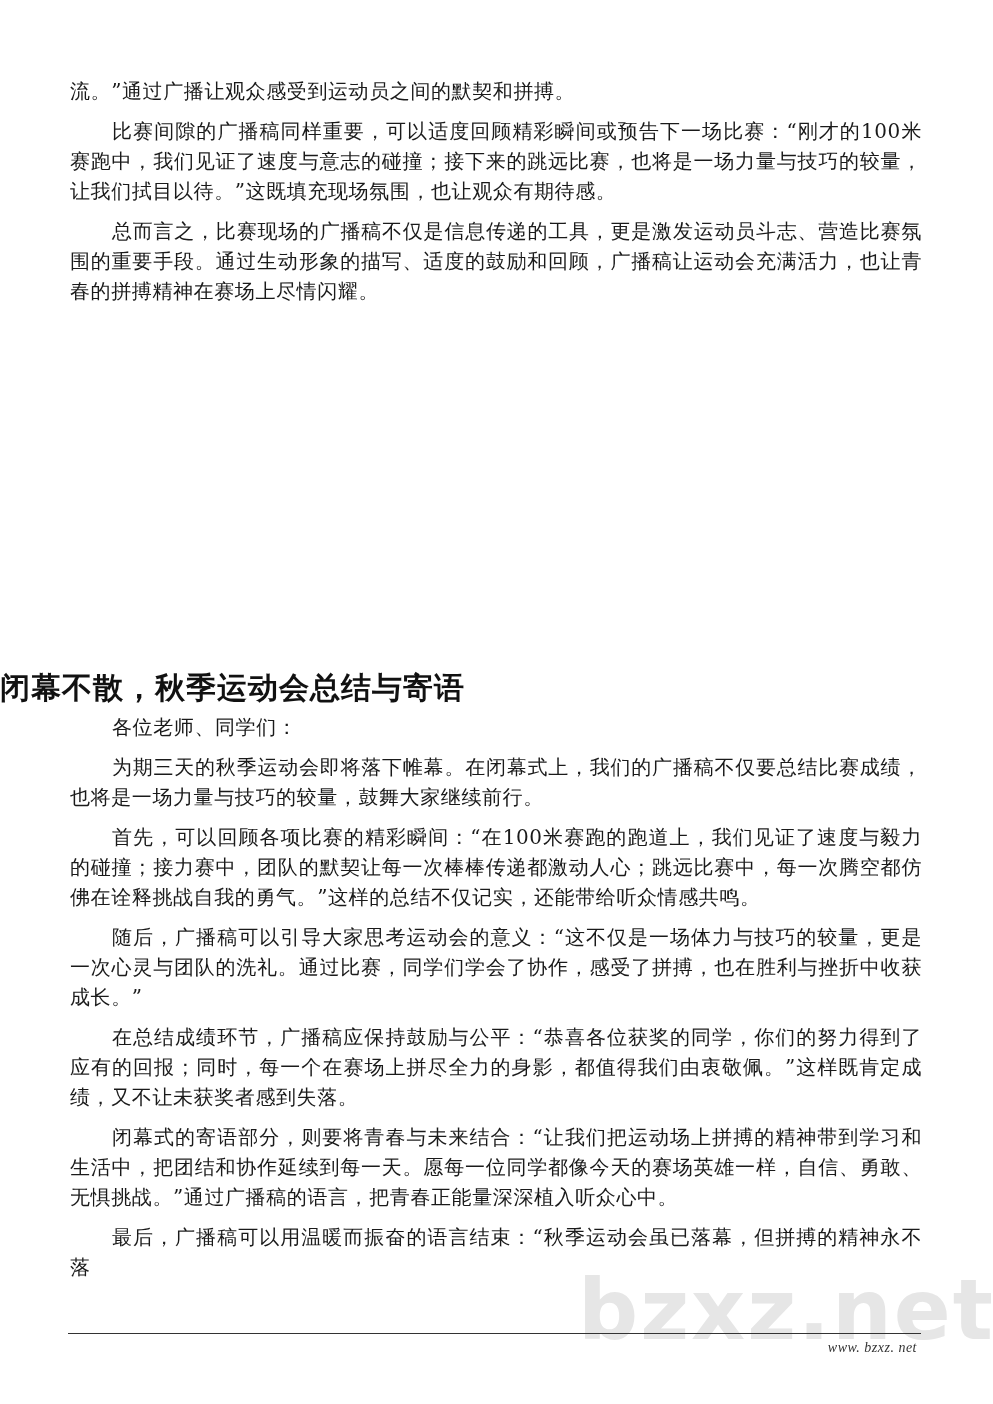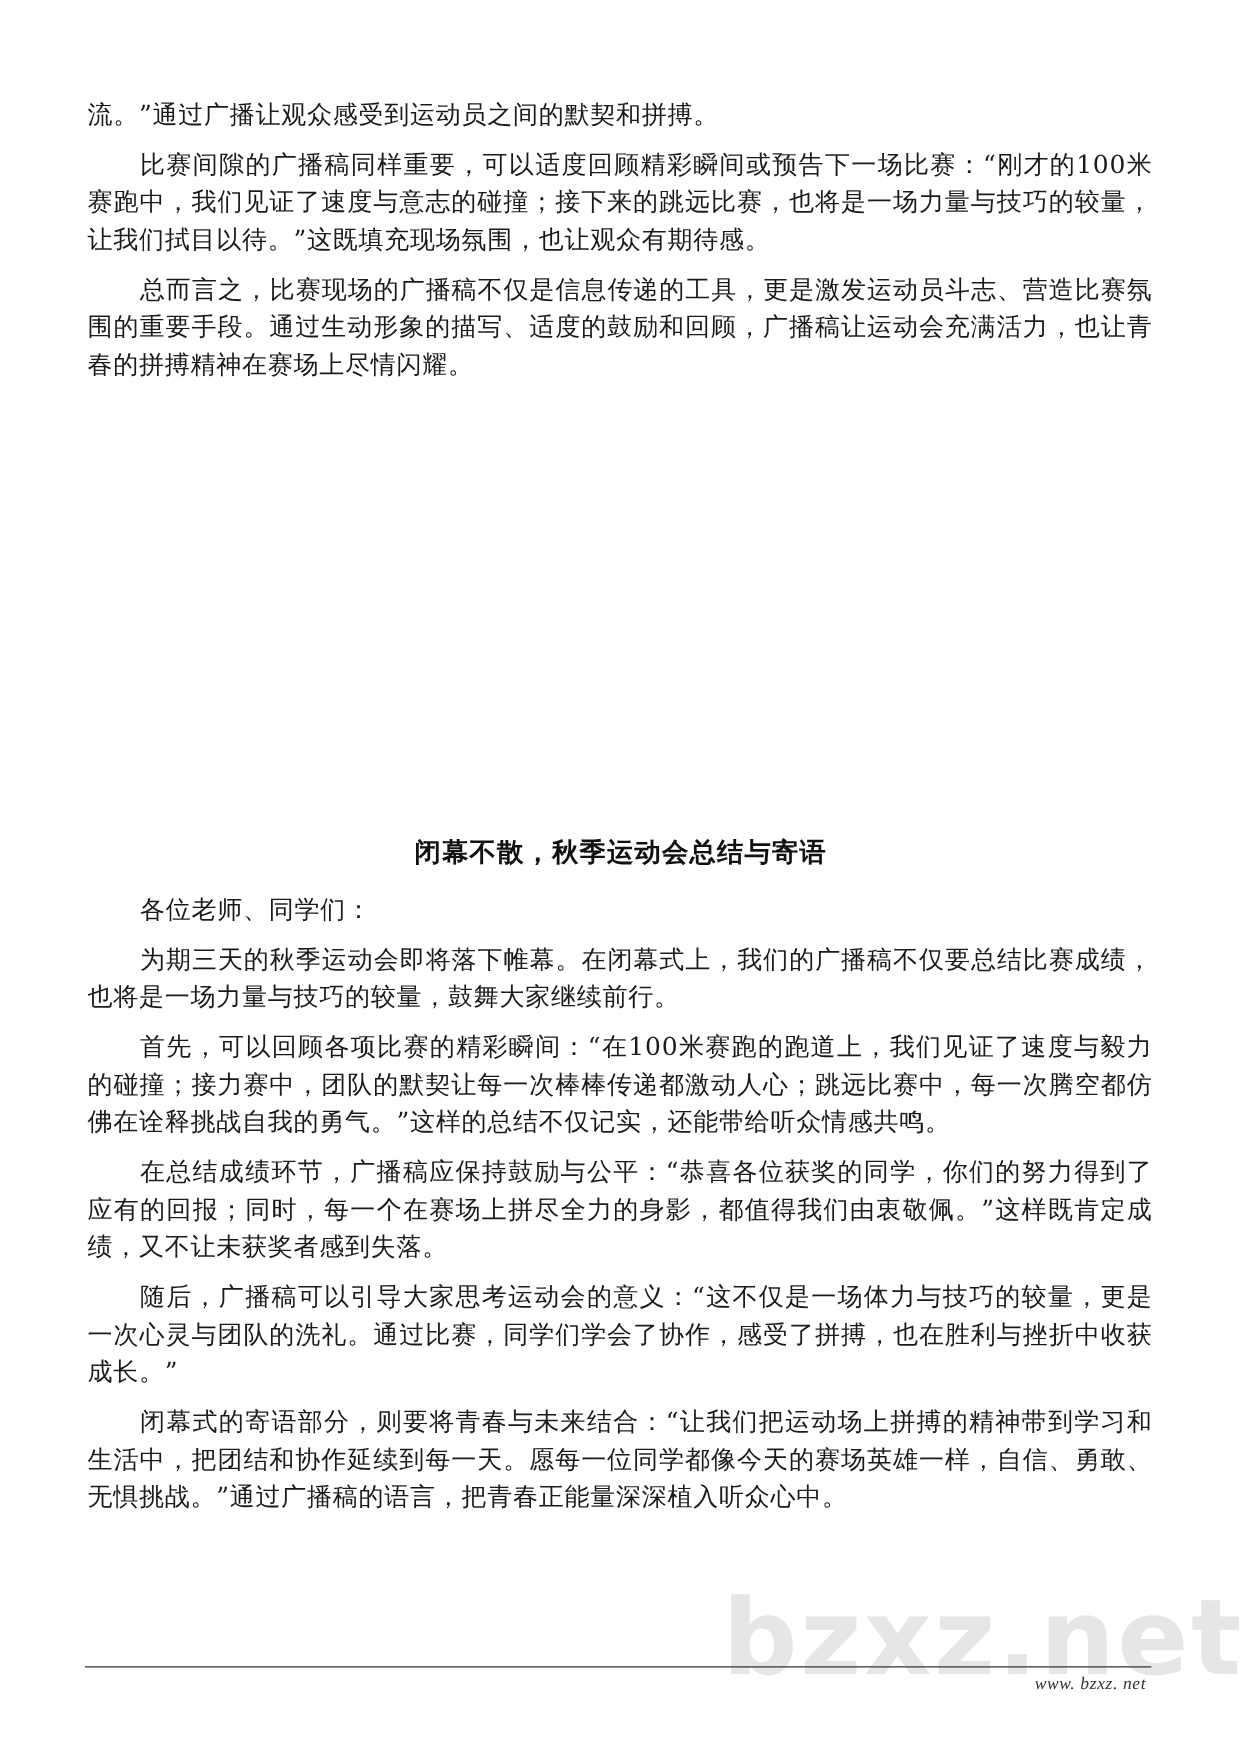--- a/index.html
+++ b/index.html
@@ -19,24 +19,23 @@
     line-height: 30px;
     letter-spacing: 0.6px;
     text-align: justify;
     text-indent: 0;
   }
   .para.indent { text-indent: 42px; }
   .para.salutation { text-indent: 42px; }
   .title {
     margin: 0;
     position: absolute; left: 0; right: 0; top: 668px;
-    text-align: center;
     font-family: "DejaVu Sans", "Liberation Sans", sans-serif;
     font-weight: bold;
-    font-size: 21px;
+    font-size: 30px;
     letter-spacing: 1px;
     color: #111;
   }
   .section2 { position: absolute; left: 70px; top: 712px; width: 852px; }
   .watermark {
     position: absolute; left: 578px; top: 1268px;
     font-family: "DejaVu Sans", "Liberation Sans", sans-serif;
     font-weight: bold; font-size: 84px; line-height: 84px;
     color: #e6e6e6; letter-spacing: 2px;
     z-index: 0; pointer-events: none;
@@ -64,20 +63,21 @@
     <p class="para indent">比赛间隙的广播稿同样重要，可以适度回顾精彩瞬间或预告下一场比赛：“刚才的100米赛跑中，我们见证了速度与意志的碰撞；接下来的跳远比赛，也将是一场力量与技巧的较量，让我们拭目以待。”这既填充现场氛围，也让观众有期待感。</p>
     <p class="para indent">总而言之，比赛现场的广播稿不仅是信息传递的工具，更是激发运动员斗志、营造比赛氛围的重要手段。通过生动形象的描写、适度的鼓励和回顾，广播稿让运动会充满活力，也让青春的拼搏精神在赛场上尽情闪耀。</p>
   </div>
 
   <h1 class="title">闭幕不散，秋季运动会总结与寄语</h1>
 
   <div class="section2">
     <p class="para salutation">各位老师、同学们：</p>
     <p class="para indent">为期三天的秋季运动会即将落下帷幕。在闭幕式上，我们的广播稿不仅要总结比赛成绩，也将是一场力量与技巧的较量，鼓舞大家继续前行。</p>
     <p class="para indent">首先，可以回顾各项比赛的精彩瞬间：“在100米赛跑的跑道上，我们见证了速度与毅力的碰撞；接力赛中，团队的默契让每一次棒棒传递都激动人心；跳远比赛中，每一次腾空都仿佛在诠释挑战自我的勇气。”这样的总结不仅记实，还能带给听众情感共鸣。</p>
+    <p class="para indent">随后，广播稿可以引导大家思考运动会的意义：“这不仅是一场体力与技巧的较量，更是一次心灵与团队的洗礼。通过比赛，同学们学会了协作，感受了拼搏，也在胜利与挫折中收获成长。”</p>
     <p class="para indent">在总结成绩环节，广播稿应保持鼓励与公平：“恭喜各位获奖的同学，你们的努力得到了应有的回报；同时，每一个在赛场上拼尽全力的身影，都值得我们由衷敬佩。”这样既肯定成绩，又不让未获奖者感到失落。</p>
-    <p class="para indent">随后，广播稿可以引导大家思考运动会的意义：“这不仅是一场体力与技巧的较量，更是一次心灵与团队的洗礼。通过比赛，同学们学会了协作，感受了拼搏，也在胜利与挫折中收获成长。”</p>
     <p class="para indent">闭幕式的寄语部分，则要将青春与未来结合：“让我们把运动场上拼搏的精神带到学习和生活中，把团结和协作延续到每一天。愿每一位同学都像今天的赛场英雄一样，自信、勇敢、无惧挑战。”通过广播稿的语言，把青春正能量深深植入听众心中。</p>
+    <p class="para indent">最后，广播稿可以用温暖而振奋的语言结束：“秋季运动会虽已落幕，但拼搏的精神永不落</p>
   </div>
 
   <div class="footer-rule"></div>
   <div class="footer-text">www. bzxz. net</div>
 </div>
 
 </body></html>

